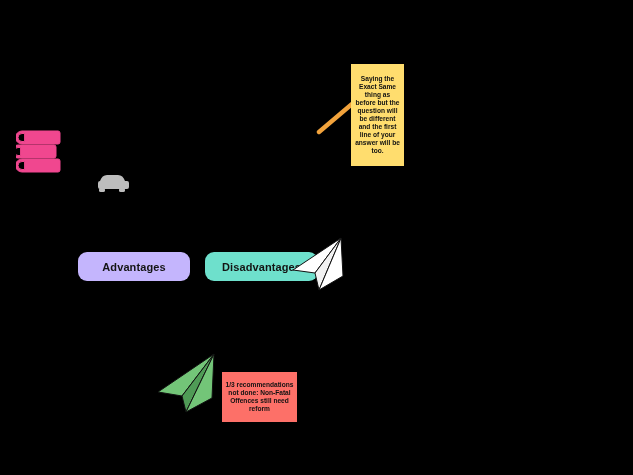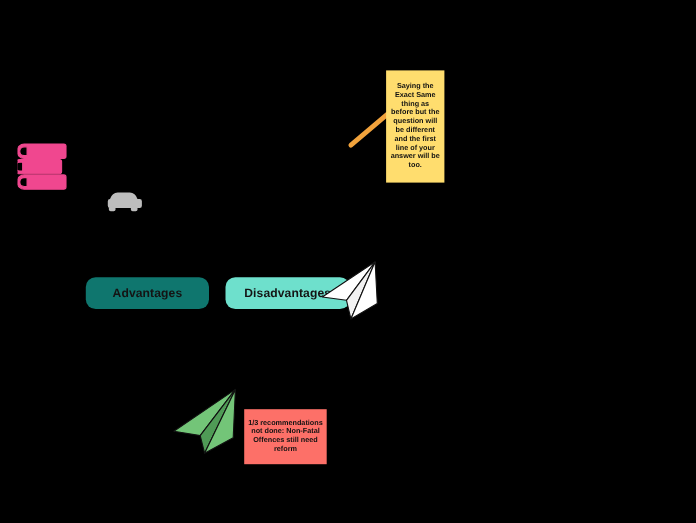--- a/index.html
+++ b/index.html
@@ -29,21 +29,21 @@
     font-weight: 700;
     color: #141414;
     letter-spacing: .1px;
     text-align: center;
     box-sizing: border-box;
     user-select: none;
   }
   #btn-advantages {
     left: 78px; top: 252px;
     width: 112px; height: 29px;
-    background: #0f766e;
+    background: #c4b5fd;
   }
   #btn-disadvantages {
     left: 205px; top: 252px;
     width: 113px; height: 29px;
     background: #6ee0cc;
   }
 
   
   .note {
     box-sizing: border-box;

